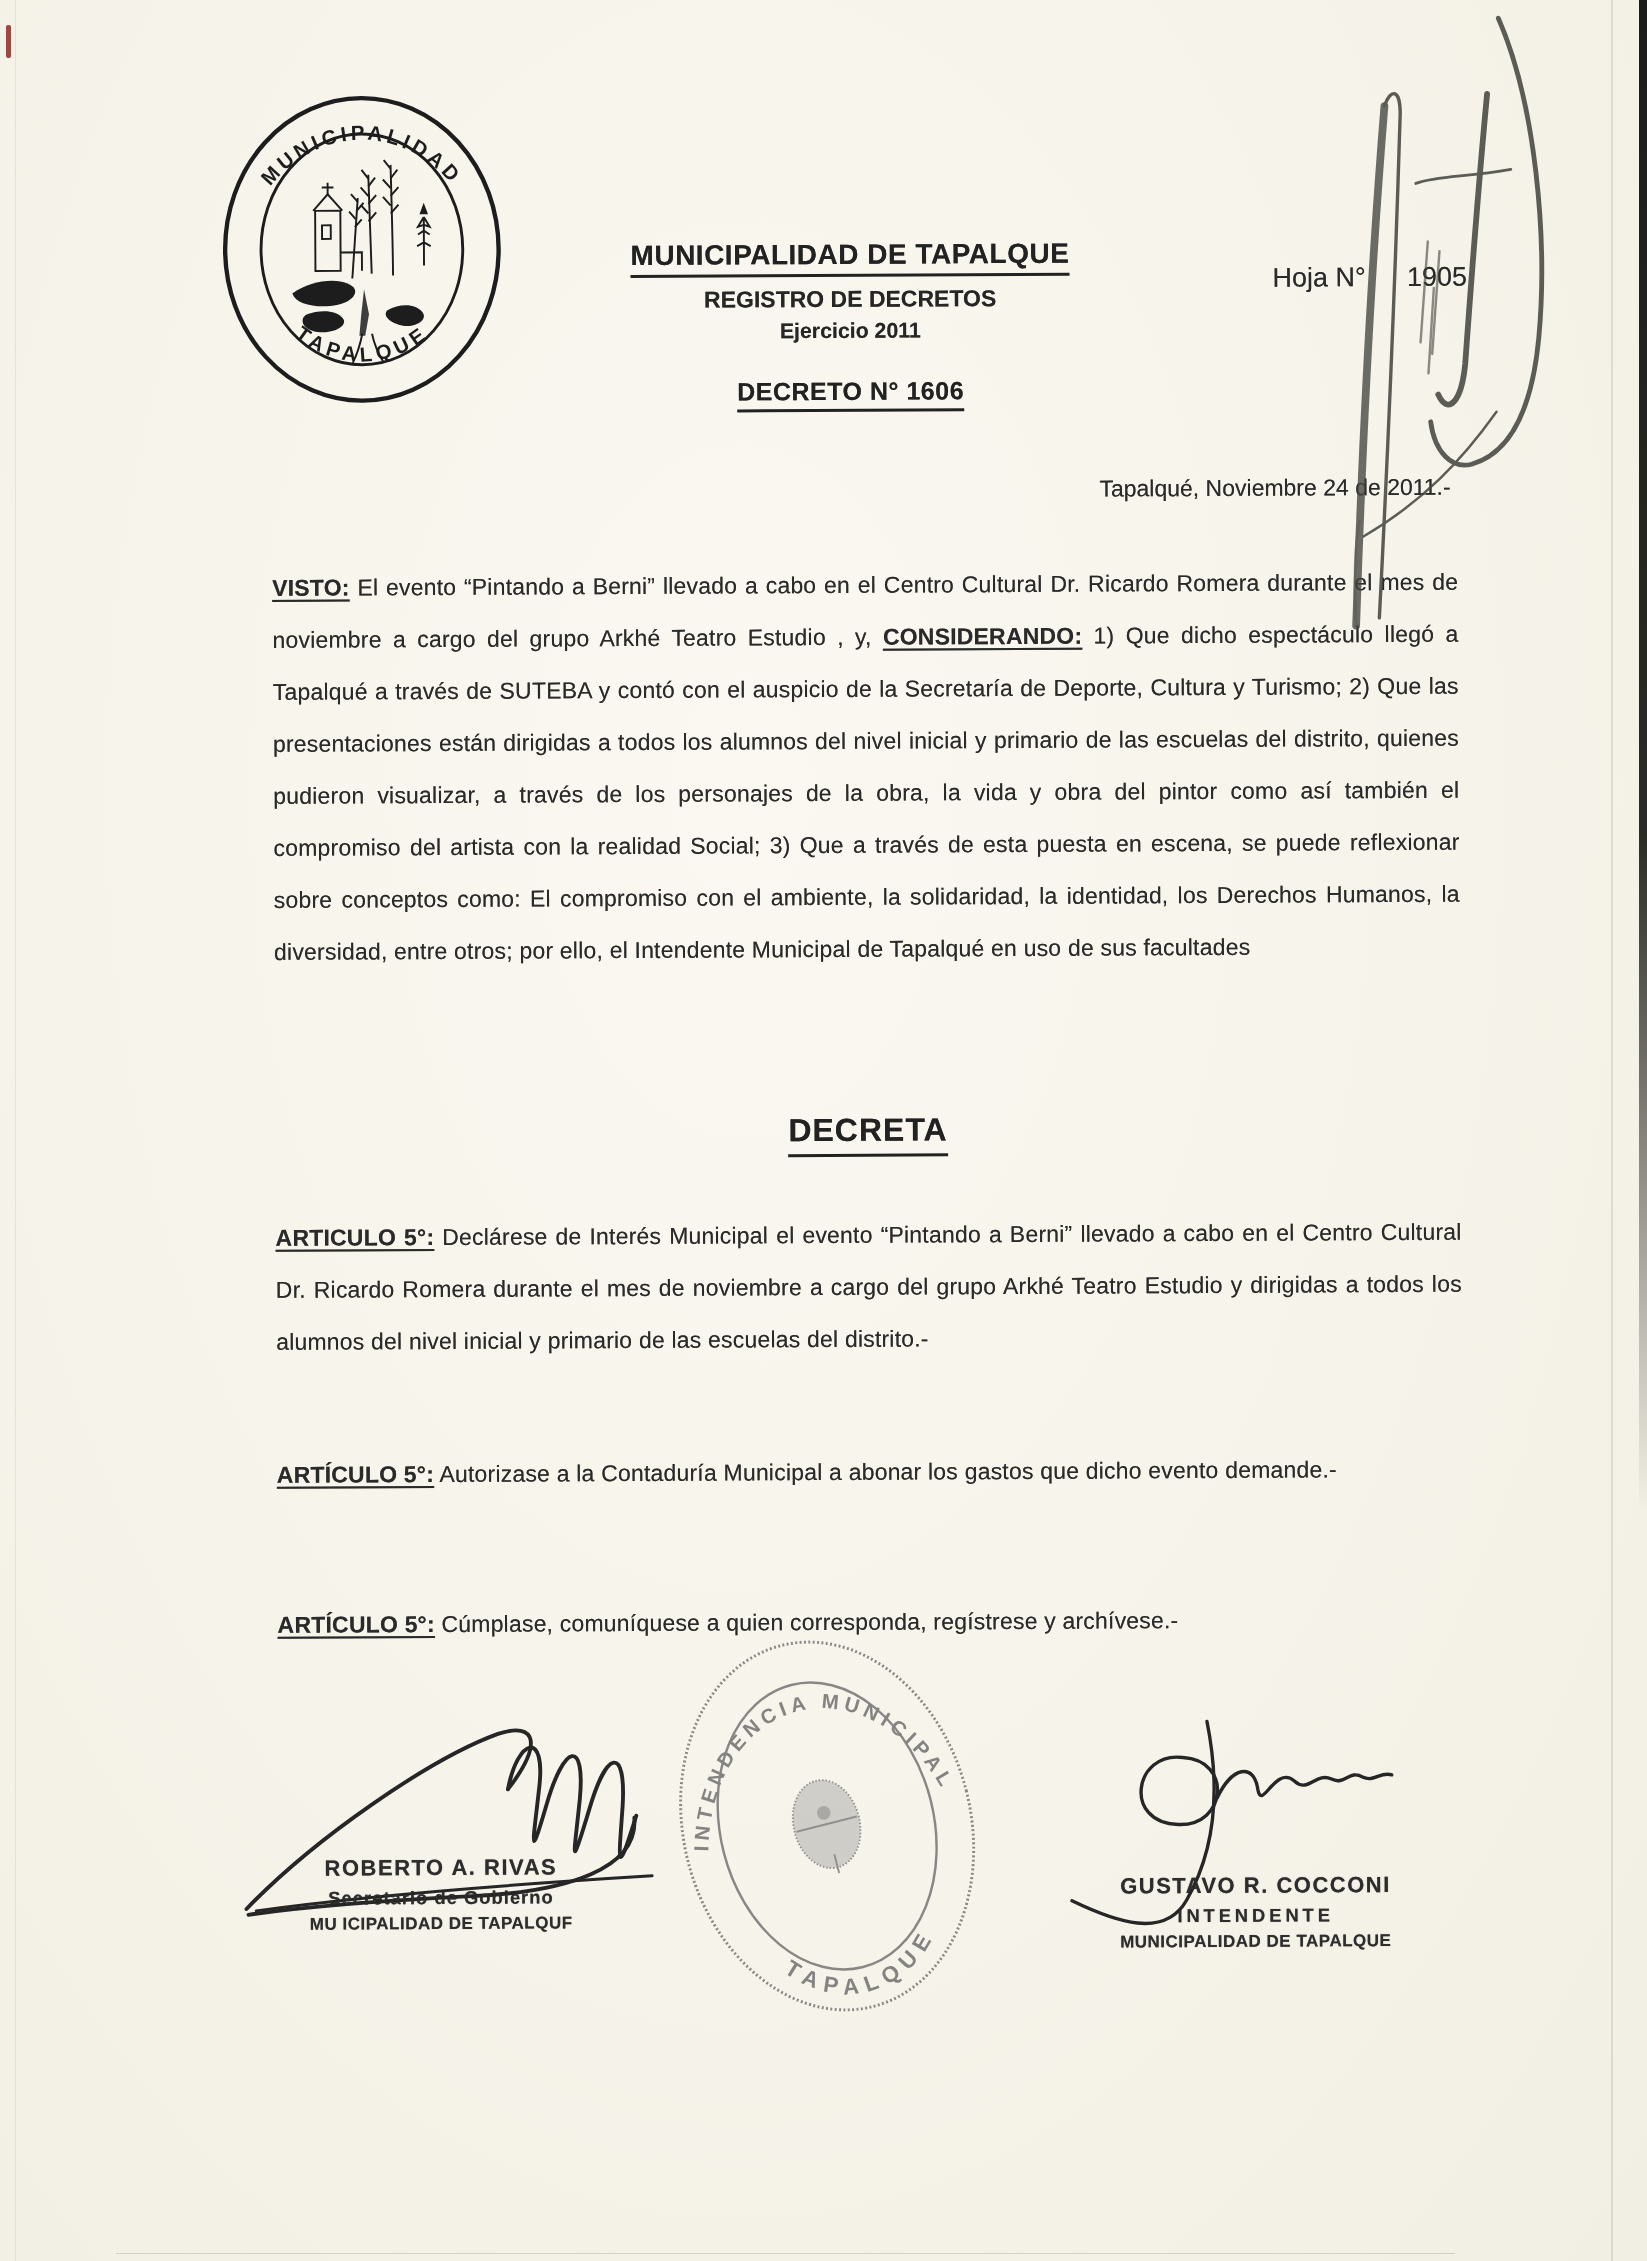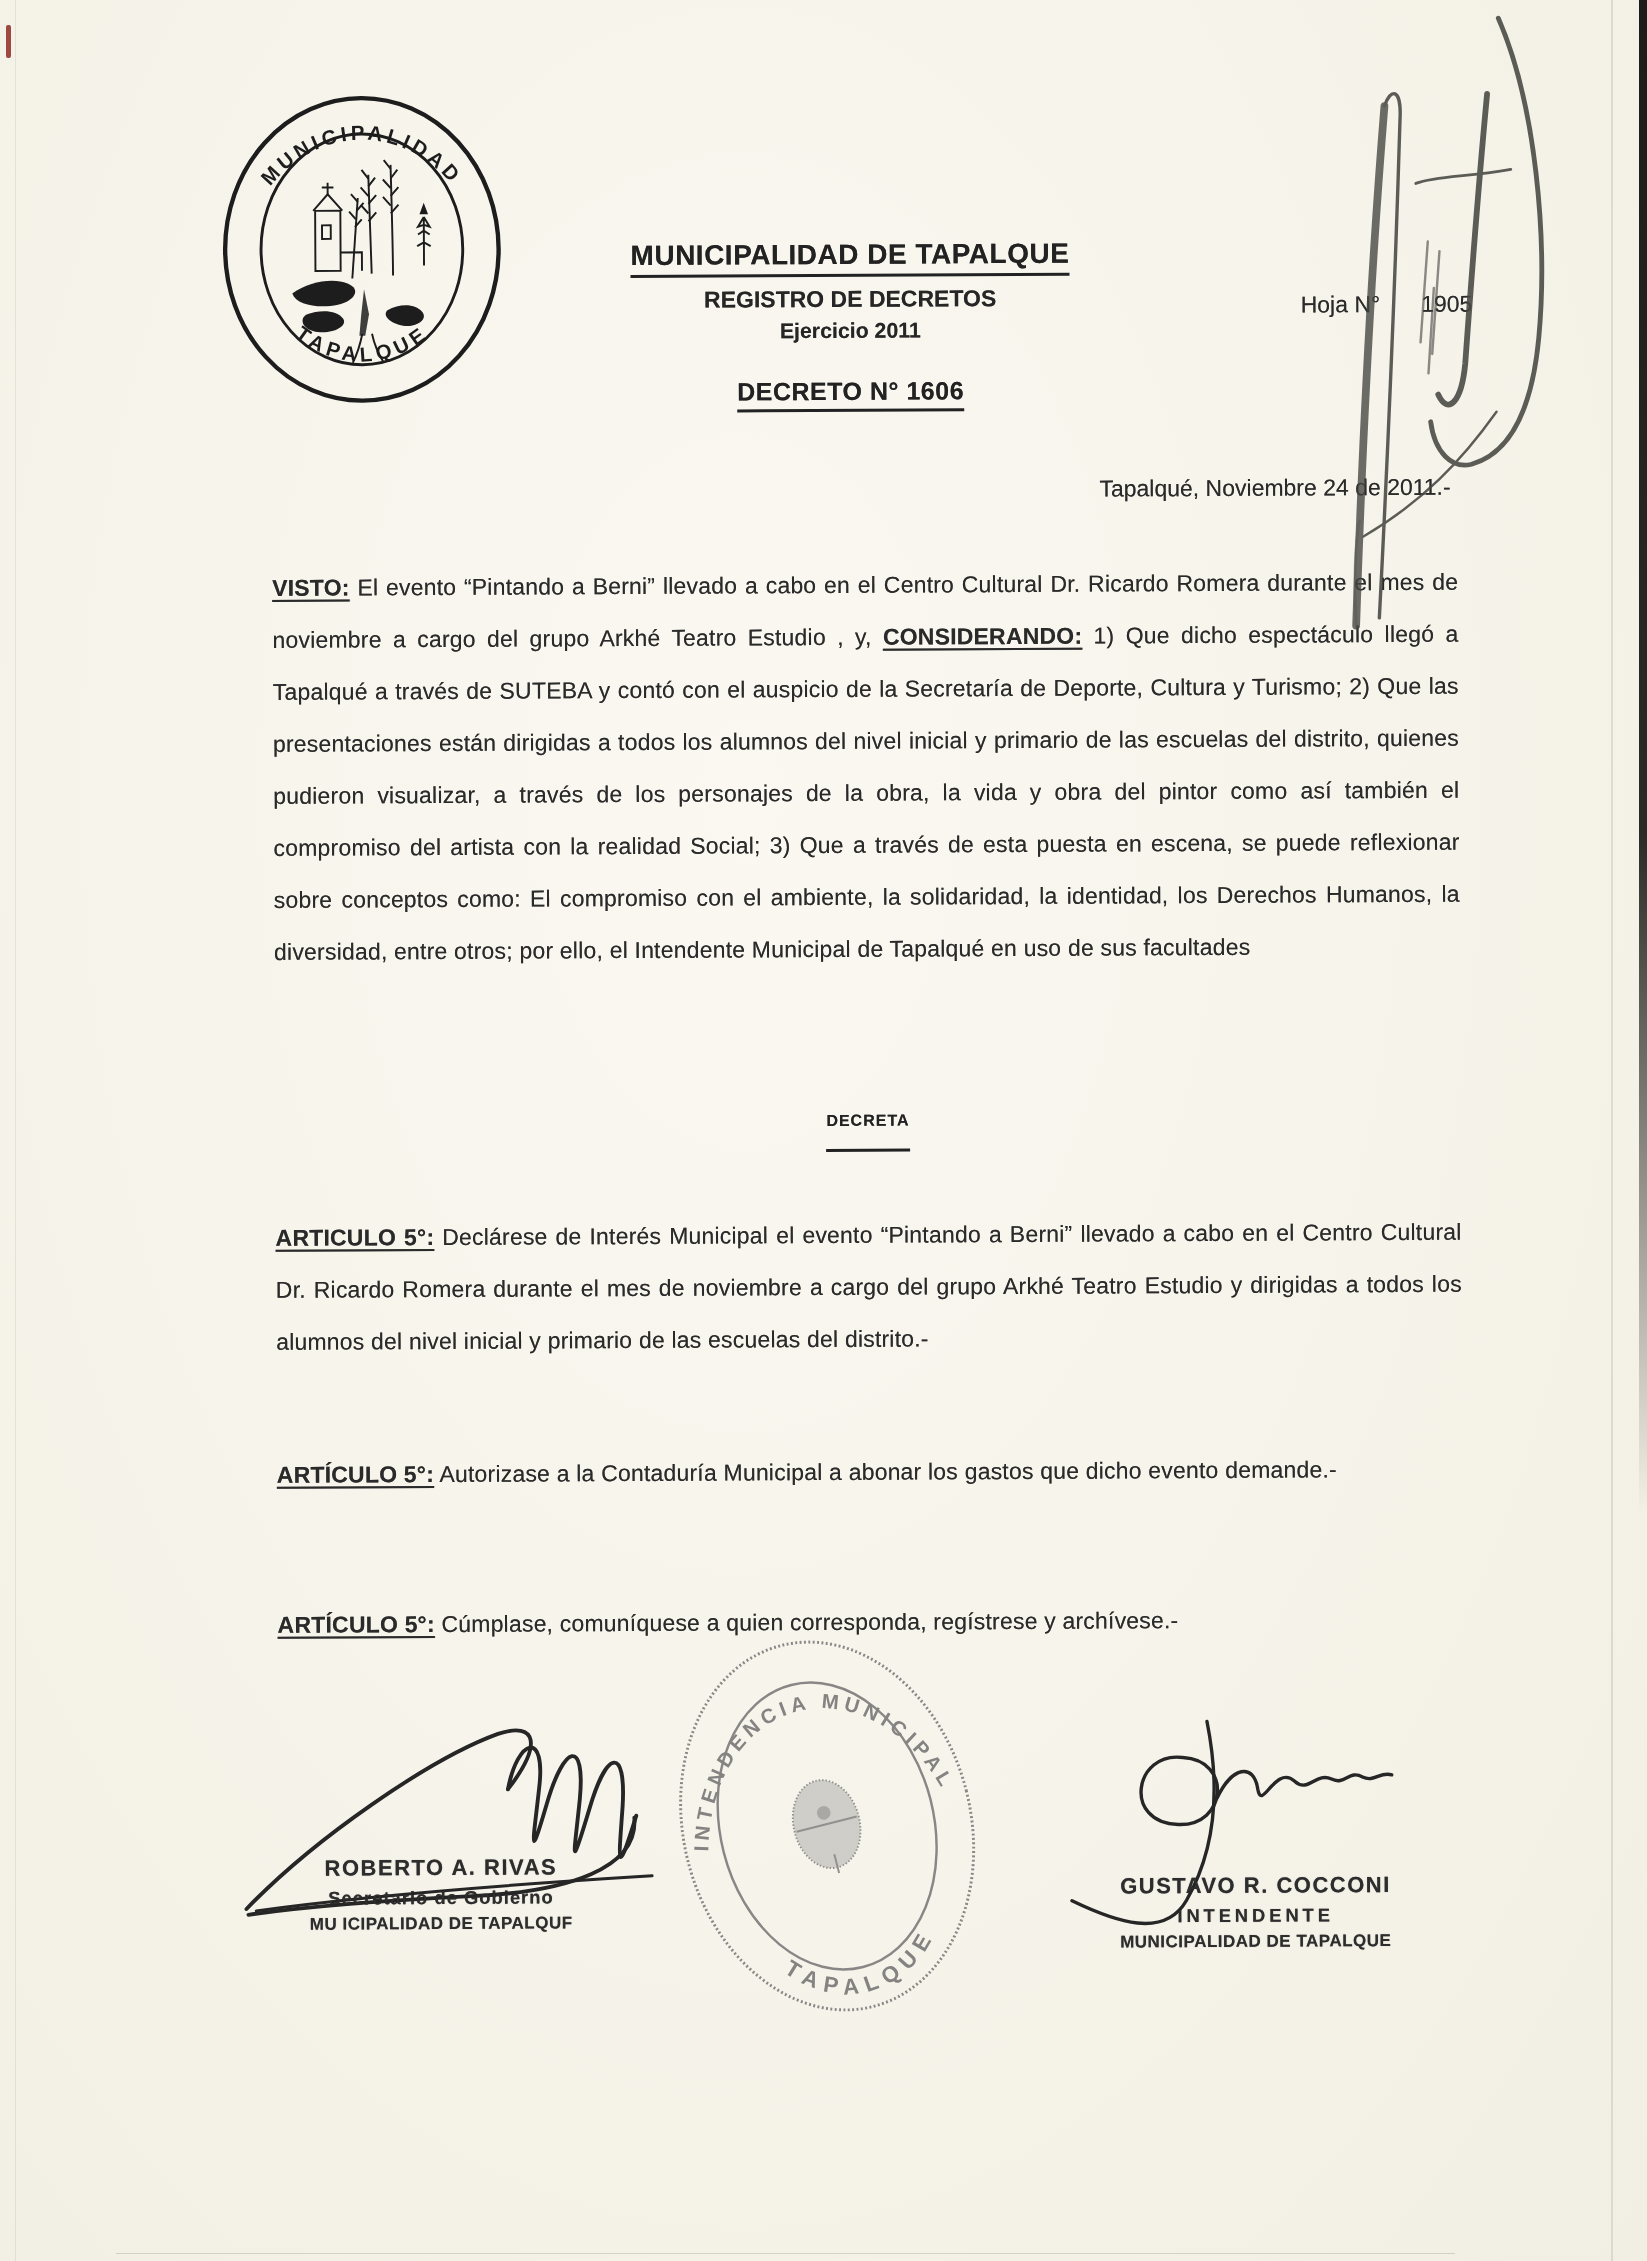--- a/index.html
+++ b/index.html
@@ -17,27 +17,27 @@
   }
   .lbl{font-weight:bold;text-decoration:underline;text-decoration-thickness:2.4px;text-underline-offset:3.9px;}
   .hdr-block{position:absolute;left:573px;width:563px;text-align:center;}
   .hdr-title{display:inline-block;font-size:28px;font-weight:bold;letter-spacing:0.5px;
     border-bottom:3.9px solid #222;padding-bottom:2.9px;color:#222;text-shadow:0 0 0.5px rgba(0,0,0,.6);}
   .hdr-sub{font-size:23px;font-weight:bold;margin-top:8.7px;color:#262626;text-shadow:0 0 0.4px rgba(0,0,0,.5);}
   .hdr-ex{font-size:21.3px;font-weight:bold;margin-top:6.8px;color:#262626;text-shadow:0 0 0.4px rgba(0,0,0,.5);}
   .decree-no{position:absolute;left:573px;width:563px;text-align:center;top:377px;}
   .decree-no span{display:inline-block;font-size:25px;font-weight:bold;color:#222;
     border-bottom:3.9px solid #222;padding-bottom:2.9px;letter-spacing:0.5px;text-shadow:0 0 0.5px rgba(0,0,0,.6);}
-  .hoja{position:absolute;left:1277px;top:294px;font-size:23px;color:#2a2a2a;text-shadow:0 0 0.4px rgba(0,0,0,.5);margin-left:28px;}
+  .hoja{position:absolute;left:1277px;top:265px;font-size:27px;color:#2a2a2a;text-shadow:0 0 0.4px rgba(0,0,0,.5);}
   .hoja .num{margin-left:41px;}
   .dateline{position:absolute;left:275px;top:477px;width:1179px;text-align:right;
     font-size:23px;color:#2a2a2a;text-shadow:0 0 0.4px rgba(0,0,0,.5);}
   .decreta{position:absolute;left:275px;top:1112px;width:1186px;text-align:center;}
-  .decreta span{display:inline-block;font-size:16px;font-weight:bold;color:#222;
-    border-bottom:3.4px solid #222;padding-bottom:19px;letter-spacing:1px;text-shadow:0 0 0.5px rgba(0,0,0,.6);}
+  .decreta span{display:inline-block;font-size:32px;font-weight:bold;color:#222;
+    border-bottom:3.4px solid #222;padding-bottom:5px;letter-spacing:1px;text-shadow:0 0 0.5px rgba(0,0,0,.6);}
   .stamp-block{position:absolute;text-align:center;color:#2d2d2d;}
   .stamp-name{font-size:22px;font-weight:bold;letter-spacing:1.5px;text-shadow:0 0 0.8px rgba(0,0,0,.55);}
   .stamp-title{font-size:18.4px;font-weight:bold;margin-top:5.8px;letter-spacing:1px;text-shadow:0 0 0.8px rgba(0,0,0,.5);}
   .stamp-title.sp{letter-spacing:3.9px;}
   .stamp-org{font-size:17px;font-weight:bold;margin-top:4.9px;letter-spacing:0.5px;text-shadow:0 0 0.8px rgba(0,0,0,.5);}
   .edge-right{position:absolute;right:0;top:0;width:8.7px;height:1514px;
     background:linear-gradient(to bottom,#1c1c1a 0%,#2a2a26 55%,rgba(40,40,36,0) 100%);}
   .edge-line-r{position:absolute;right:35px;top:0;width:1.9px;height:100%;background:rgba(120,115,100,.18);}
   .edge-line-l{position:absolute;left:14.6px;top:0;width:1px;height:100%;background:rgba(80,75,60,.10);}
   .edge-line-b{position:absolute;left:116px;bottom:7.8px;width:1339px;height:1px;background:rgba(100,95,80,.22);}

